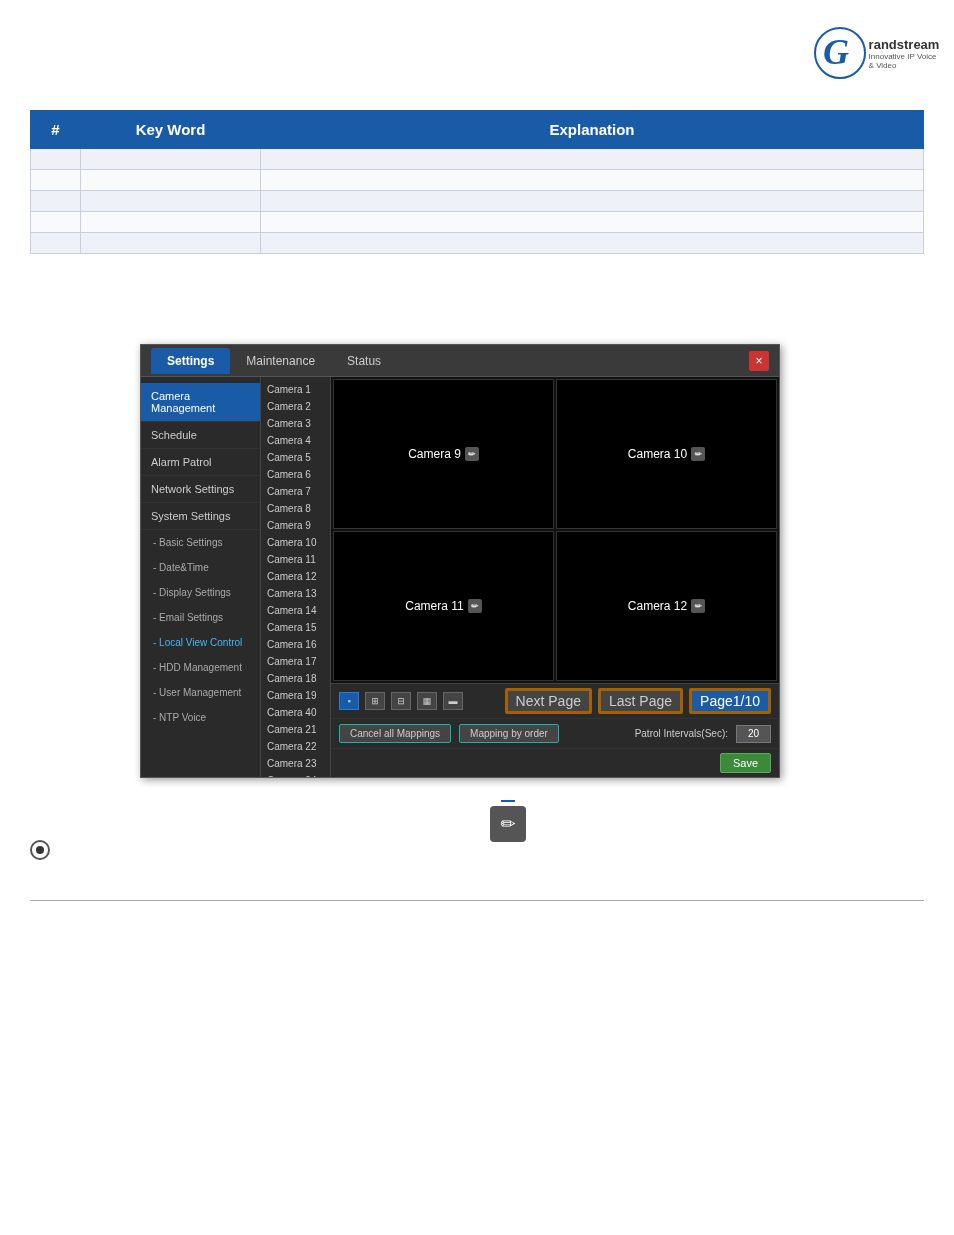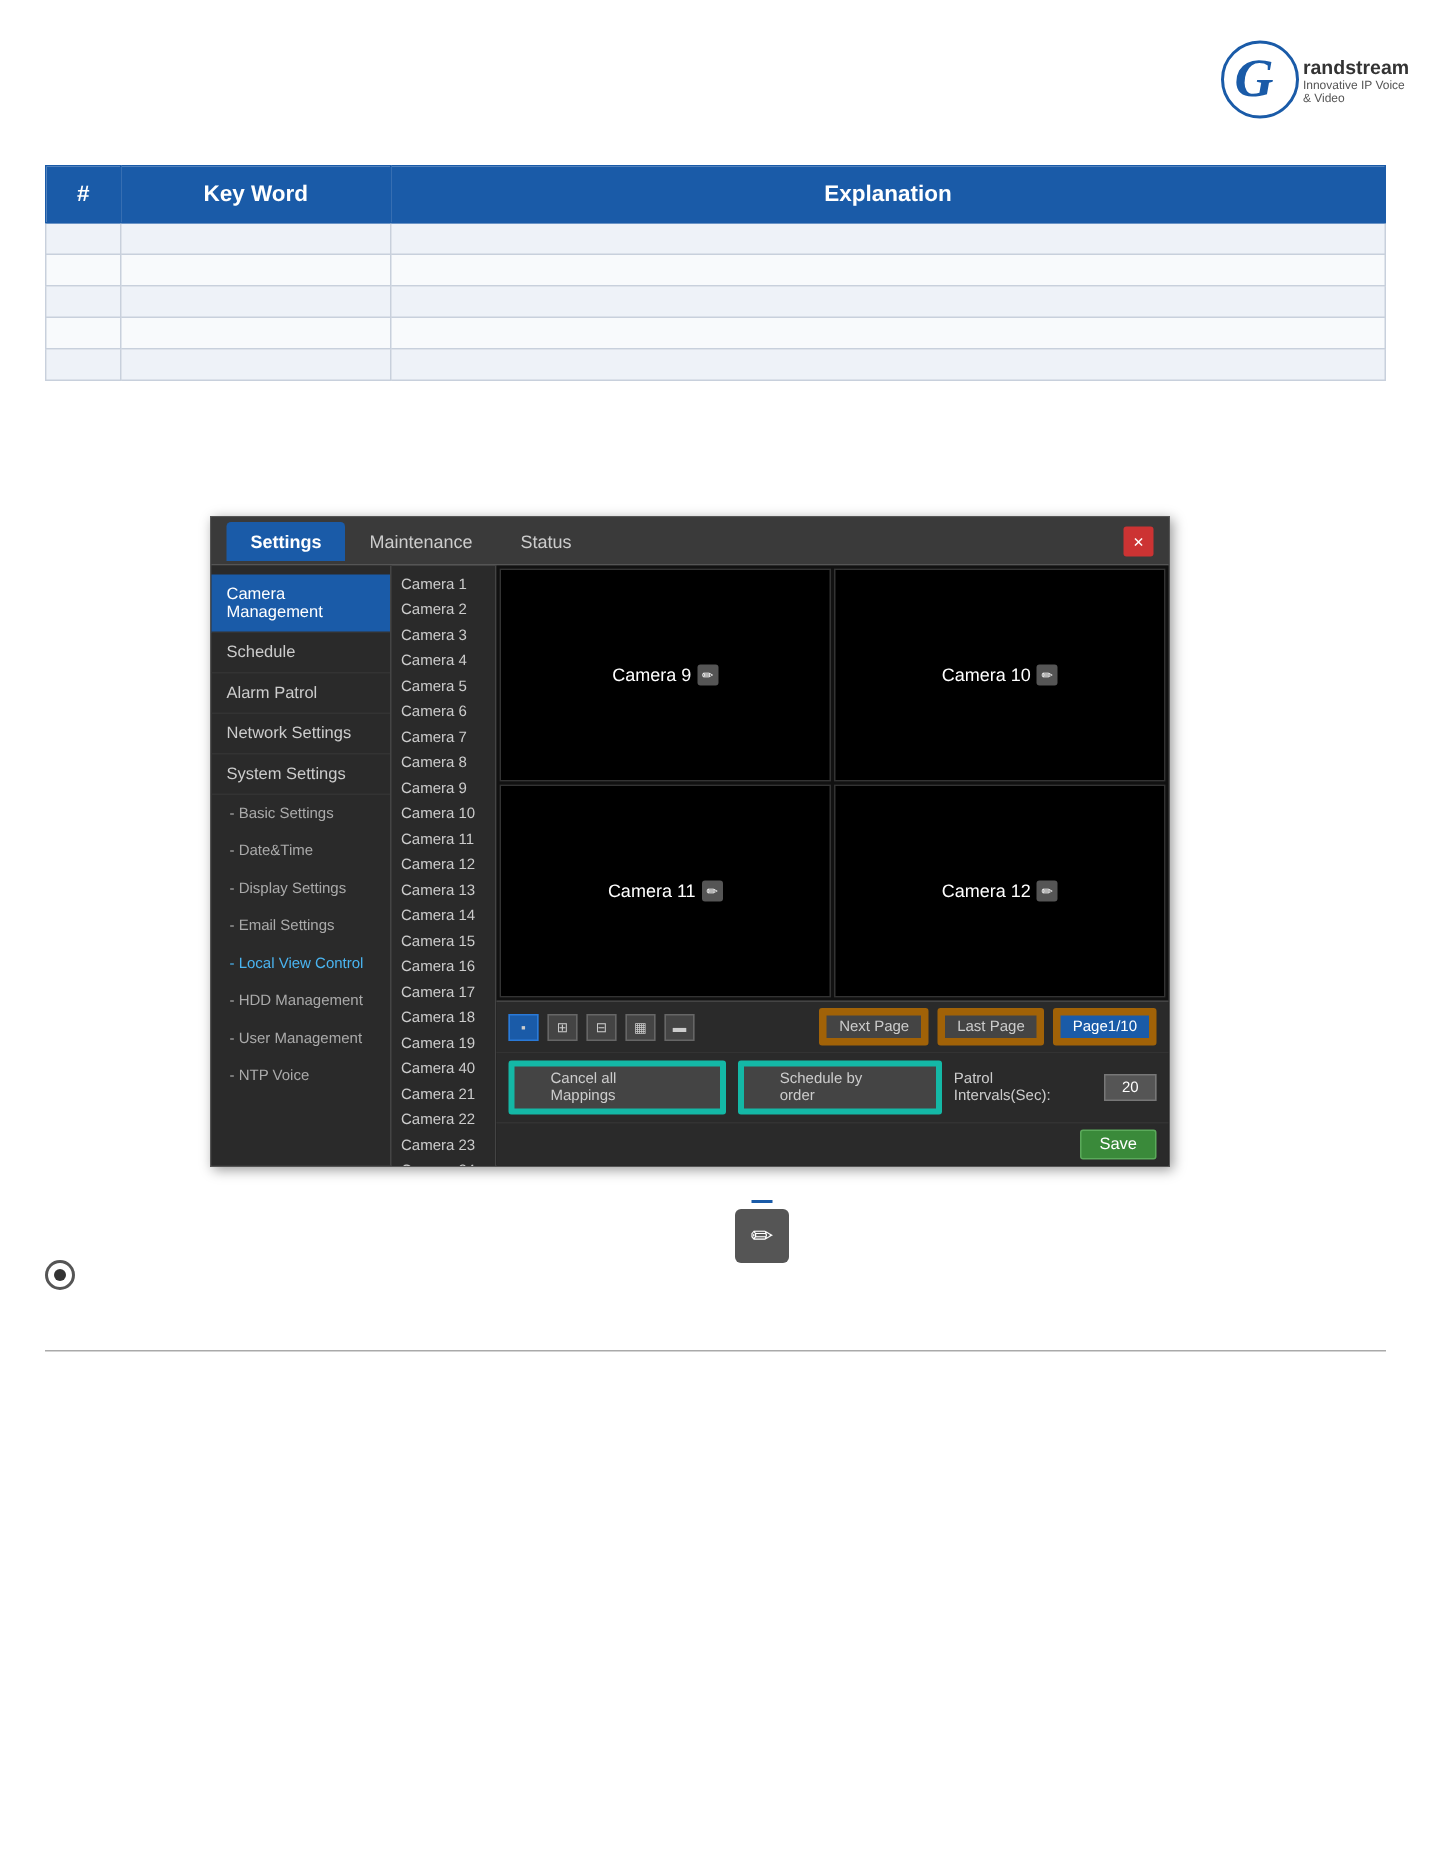--- a/index.html
+++ b/index.html
@@ -219,45 +219,45 @@
       font-size: 9px;
       color: #ccc;
     }
     .dvr-layout-btn.active {
       background: #1a5ba8;
       border-color: #2a7ad8;
     }
     .dvr-page-btn {
       padding: 2px 8px;
       background: #444;
-      border: 5px solid #a16207;
-      color: #ccc;
-      font-size: 10px;
+      border: 3px solid #a16207;
+      color: #ccc;
+      font-size: 14px;
       cursor: pointer;
       border-radius: 2px;
     }
     .dvr-page-btn.active {
       background: #1a5ba8;
       color: #fff;
       text-align: right;
     }
     .dvr-footer {
       background: #2a2a2a;
       border-top: 1px solid #333;
       padding: 5px 8px;
       display: flex;
       align-items: center;
       gap: 8px;
     }
     .dvr-footer-btn {
-      padding: 3px 24px;
+      padding: 3px 10px;
       font-size: 10px;
       cursor: pointer;
       border-radius: 2px;
-      border: 4px solid #14b8a6;
+      border: 1px solid #14b8a6;
       color: #ccc;
       background: #444;
     }
     .dvr-patrol-label {
       font-size: 10px;
       color: #ccc;
       margin-left: auto;
     }
     .dvr-patrol-input {
       width: 35px;
@@ -484,21 +484,21 @@
         <div class="dvr-layout-btn">▦</div>
         <div class="dvr-layout-btn">▬</div>
         <div style="flex:1"></div>
         <div class="dvr-page-btn">Next Page</div>
         <div class="dvr-page-btn">Last Page</div>
         <div class="dvr-page-btn active">Page1/10</div>
       </div>
 
       <div class="dvr-footer">
         <div class="dvr-footer-btn">Cancel all Mappings</div>
-        <div class="dvr-footer-btn">Schedule by order</div>
+        <div class="dvr-footer-btn">Mapping by order</div>
         <span class="dvr-patrol-label">Patrol Intervals(Sec):</span>
         <input class="dvr-patrol-input" value="20" style="">
       </div>
 
       <div style="background:#2a2a2a;padding:4px 8px;display:flex;justify-content:flex-end;border-top:1px solid #333;">
         <div class="dvr-save-btn">Save</div>
       </div>
     </div>
   </div>
 </div>

